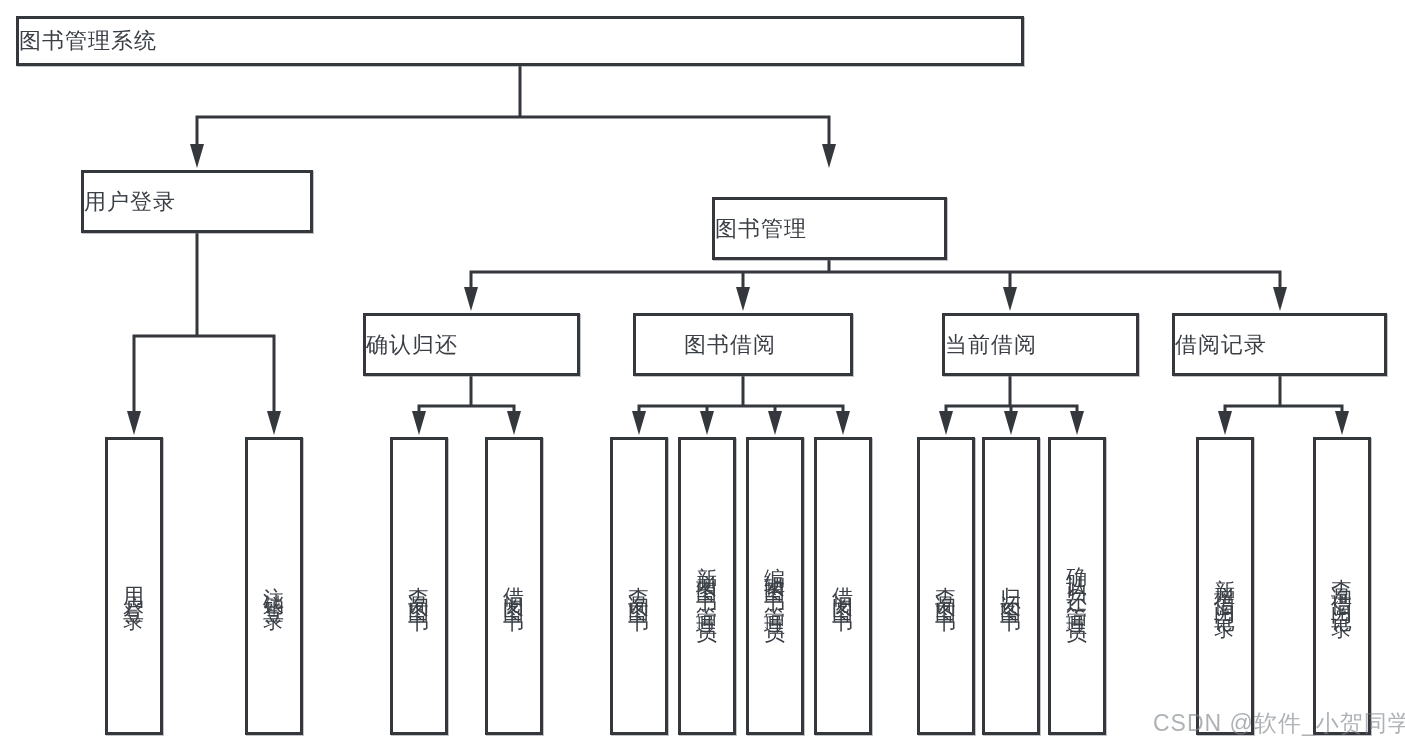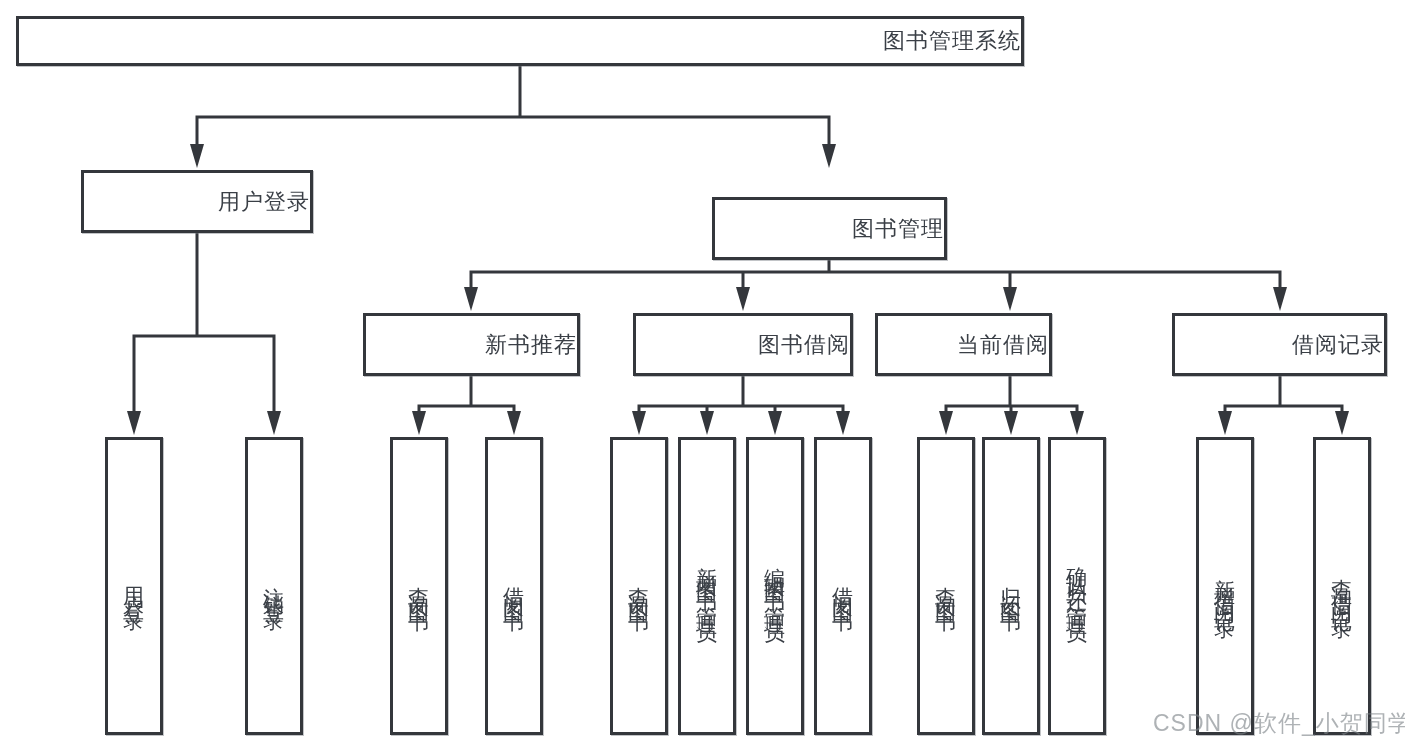--- a/index.html
+++ b/index.html
@@ -17,21 +17,21 @@
   }
   .connectors{
     position:absolute;left:0;top:0;width:1405px;height:747px;
     pointer-events:none;
   }
   .node{
     position:absolute;
     box-sizing:border-box;
     border:3px solid var(--line);
     background:#fff;
-    display:flex;align-items:center;justify-content:flex-end;
+    display:flex;align-items:center;justify-content:flex-start;
     color:var(--text);
     font-size:22px;
     letter-spacing:1px;
     box-shadow:1px 1px 0 rgba(120,124,130,.45);
   }
   .leaf{
     position:absolute;
     box-sizing:border-box;
     width:58px;height:298px;
     top:437px;
@@ -48,22 +48,22 @@
     letter-spacing:8px;
     line-height:1;
     color:var(--text);
     white-space:nowrap;
   }
   
   .n-root{left:16px;top:16px;width:1008px;height:50px;}
   .n-user-login{left:81px;top:170px;width:232px;height:63px;}
   .n-book-mgmt{left:712px;top:170px;width:235px;height:63px;margin-top:27px;}
   .n-recommend{left:363px;top:313px;width:217px;height:63px;}
-  .n-borrow{left:633px;top:313px;width:220px;height:63px;}
-  .n-current{left:875px;top:313px;width:177px;height:63px;}
+  .n-borrow{left:633px;top:313px;width:220px;height:63px;padding-left:48px;}
+  .n-current{left:942px;top:313px;width:197px;height:63px;}
   .n-records{left:1172px;top:313px;width:215px;height:63px;}
   .l-user-login{left:105px;}
   .l-logout{left:245px;}
   .l-rec-query{left:390px;}
   .l-rec-borrow{left:485px;}
   .l-bb-query{left:610px;}
   .l-bb-add{left:678px;}
   .l-bb-edit{left:746px;}
   .l-bb-borrow{left:814px;}
   .l-cb-query{left:917px;}
@@ -131,21 +131,21 @@
   </div>
 
   <div class="node n-user-login">
     <span>用户登录</span>
   </div>
   <div class="node n-book-mgmt">
     <span>图书管理</span>
   </div>
 
   <div class="node n-recommend">
-    <span>新书推荐</span>
+    <span>确认归还</span>
   </div>
   <div class="node n-borrow">
     <span>图书借阅</span>
   </div>
   <div class="node n-current">
     <span>当前借阅</span>
   </div>
   <div class="node n-records">
     <span>借阅记录</span>
   </div>

